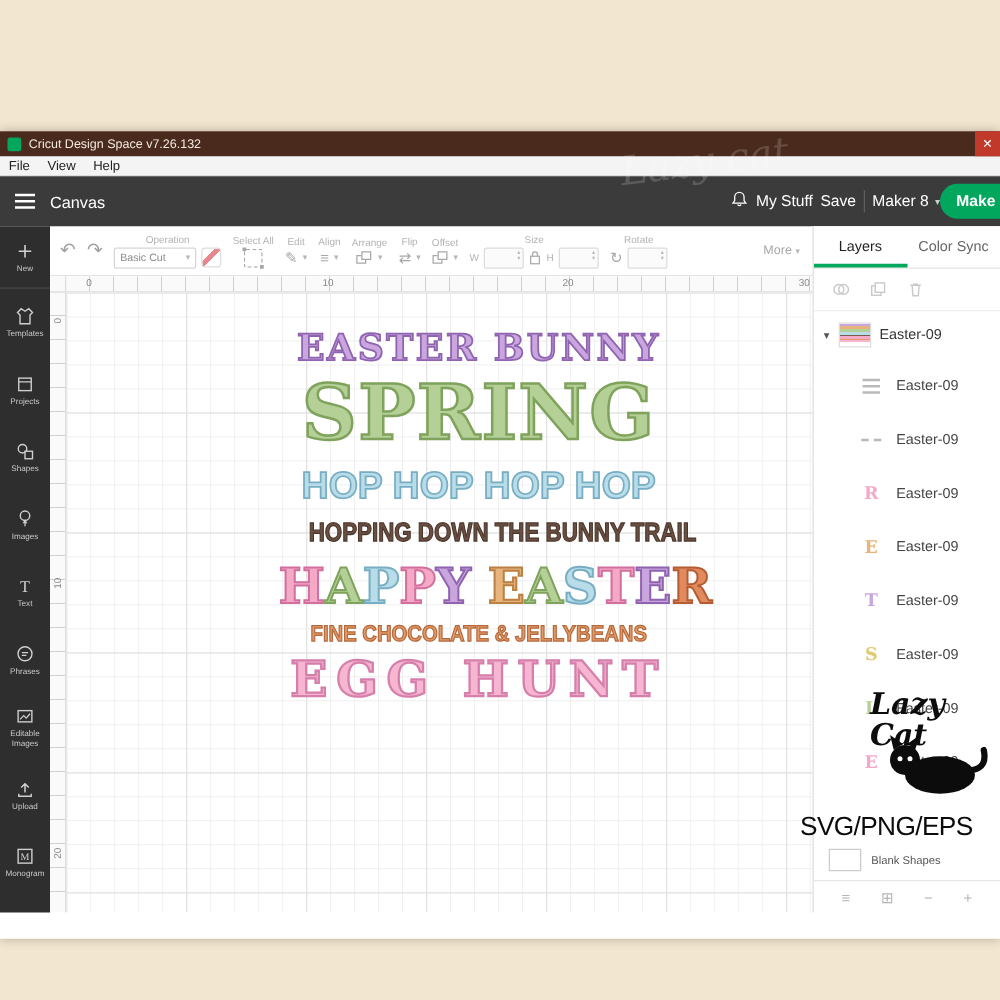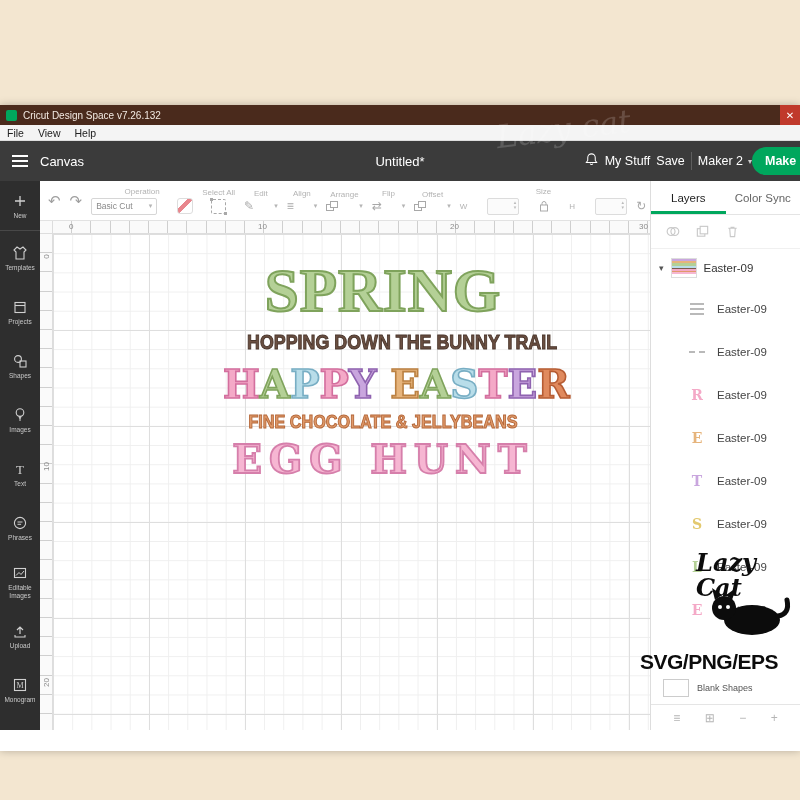--- a/index.html
+++ b/index.html
@@ -42,21 +42,21 @@
 .side-item svg{display:block}
 
 
 .main{width:610px;display:flex;flex-direction:column;flex:none}
 
 
 .edit-toolbar{height:40px;background:#fff;border-bottom:1px solid #e2e2e2;display:flex;align-items:center;padding:0 8px;gap:9px}
 .tb-icon{font-size:15px;color:#9f9f9f;cursor:pointer;line-height:1}
 .tgroup{display:flex;flex-direction:column;align-items:center;gap:2px}
 .tlabel{font-size:8px;color:#b3b3b3;white-space:nowrap}
-.trow{display:flex;align-items:center;gap:20px}
+.trow{display:flex;align-items:center;gap:4px}
 .gicon{font-size:12px;color:#a8a8a8;line-height:1}
 .caret2{font-size:7px;color:#b5b5b5}
 .select{width:66px;height:17px;border:1px solid #d6d6d6;border-radius:2px;display:flex;align-items:center;justify-content:space-between;padding:0 4px;font-size:8.5px;color:#8a8a8a;cursor:pointer}
 .swatch{width:16px;height:16px;border:1px solid #ddd;border-radius:3px;background:linear-gradient(135deg,#fff 35%,#e8868d 35%,#e8868d 55%,#fff 55%);cursor:pointer}
 .dash-sq{width:15px;height:15px;border:1.4px dashed #a8a8a8;border-radius:2px;position:relative;cursor:pointer}
 .dash-sq i{position:absolute;width:3px;height:3px;background:#a8a8a8;left:-2px;top:-2px}
 .dash-sq i+i{left:auto;right:-2px;top:auto;bottom:-2px}
 .sq2{width:13px;height:11px;position:relative}
 .sq2 i{position:absolute;width:8px;height:7px;border:1.2px solid #a8a8a8;left:0;top:3px;background:#fff}
 .sq2 i+i{left:4px;top:0}
@@ -112,21 +112,21 @@
 .blank-row{margin-top:auto;height:32px;display:flex;align-items:center;gap:8px;padding-left:12px}
 .blank-swatch{width:26px;height:18px;border:1px solid #ccc;background:#fff}
 .blank-label{font-size:9px;color:#555}
 .panel-bottom{height:26px;border-top:1px solid #e5e5e5;display:flex;align-items:center;justify-content:space-around;padding:0 10px}
 .pb-icon{font-size:12px;color:#b5b5b5;cursor:pointer}
 
 
 .wm{position:absolute;left:640px;top:550px;width:158px;height:138px;z-index:60;pointer-events:none}
 .wm-script{position:absolute;left:56px;top:0;font-family:"DejaVu Serif",serif;font-style:italic;font-weight:bold;font-size:24px;line-height:25px;color:#0c0c0c}
 .wm-cat{position:absolute;left:66px;top:32px}
-.wm-formats{position:absolute;left:0;bottom:14px;font-size:21px;font-weight:bold;letter-spacing:-.5px;color:#0c0c0c;white-space:nowrap}
+.wm-formats{position:absolute;left:0;bottom:14px;font-size:21px;font-weight:normal;letter-spacing:-.5px;color:#0c0c0c;white-space:nowrap}
 .faint{position:absolute;left:496px;top:110px;font-family:"DejaVu Serif",serif;font-style:italic;font-size:32px;color:rgba(255,255,255,.17);transform:rotate(-7deg);z-index:40;pointer-events:none}
 </style>
 </head>
 <body>
 
 <div class="app">
 
   <div class="titlebar">
     <span class="appicon"></span>
     <span class="ttext">Cricut Design Space  v7.26.132</span>
@@ -139,33 +139,32 @@
     <span>Help</span>
   </div>
 
   <div class="header">
     <span class="hamburger">
         <i></i>
         <i></i>
         <i></i>
       </span>
     <span class="canvas-label">Canvas</span>
-    <span class="doc-title">Untitled*</span>
     <span class="hright">
       <span>
         <svg width="15" height="15" viewBox="0 0 16 16">
             <path d="M8 2a4 4 0 0 0-4 4v3l-1.5 2.2h11L12 9V6a4 4 0 0 0-4-4z" fill="none" stroke="#fff" stroke-width="1.1"></path>
             <path d="M6.6 12.4a1.5 1.5 0 0 0 2.8 0" stroke="#fff" stroke-width="1.1" fill="none"></path>
           </svg>
       </span>
       <span>My Stuff</span>
       <span>Save</span>
       <span class="hdivider"></span>
       <span class="machine">
-        <span>Maker 2</span>
+        <span>Maker 8</span>
         <span class="caret">▾</span>
       </span>
     </span>
     <button class="make-btn">Make</button>
   </div>
 
   <div class="content">
 
     <div class="sidebar">
       <div class="side-item">
@@ -350,21 +349,23 @@
           <span class="rt rt2">20</span>
           <span class="rt rt3">30</span>
         </div>
         <div class="ruler-left">
           <span class="rl rl0">0</span>
           <span class="rl rl1">10</span>
           <span class="rl rl2">20</span>
         </div>
         <div class="grid">
           <div class="design">
-            <div class="dl l3" style="color: rgb(180, 208, 150); font-family: Liberation Serif, serif; -webkit-text-stroke: 2px rgb(127, 163, 92);">SPRING</div>
+            <div class="dl l1" style="color: rgb(201, 166, 222); -webkit-text-stroke: 1.4px rgb(143, 99, 176);">EASTER BUNNY</div>
+            <div class="dl l3" style="color: rgb(180, 208, 150); -webkit-text-stroke: 2px rgb(127, 163, 92);">SPRING</div>
+            <div class="dl l4" style="color: rgb(184, 221, 233); -webkit-text-stroke: 1.4px rgb(120, 174, 196);">HOP HOP HOP HOP</div>
             <div class="dl l5" style="color: rgb(107, 80, 66); -webkit-text-stroke: 1px rgb(74, 54, 44);">HOPPING DOWN THE BUNNY TRAIL</div>
             <div class="dl l6"><span style="color: rgb(244, 169, 199); -webkit-text-stroke: 1.6px rgb(211, 111, 158);">H</span><span style="color: rgb(180, 208, 150); -webkit-text-stroke: 1.6px rgb(127, 163, 92);">A</span><span style="color: rgb(184, 221, 233); -webkit-text-stroke: 1.6px rgb(120, 174, 196);">P</span><span style="color: rgb(244, 169, 199); -webkit-text-stroke: 1.6px rgb(211, 111, 158);">P</span><span style="color: rgb(201, 166, 222); -webkit-text-stroke: 1.6px rgb(143, 99, 176);">Y</span><span> </span><span style="color: rgb(230, 180, 124); -webkit-text-stroke: 1.6px rgb(187, 129, 66);">E</span><span style="color: rgb(180, 208, 150); -webkit-text-stroke: 1.6px rgb(127, 163, 92);">A</span><span style="color: rgb(184, 221, 233); -webkit-text-stroke: 1.6px rgb(120, 174, 196);">S</span><span style="color: rgb(244, 169, 199); -webkit-text-stroke: 1.6px rgb(211, 111, 158);">T</span><span style="color: rgb(201, 166, 222); -webkit-text-stroke: 1.6px rgb(143, 99, 176);">E</span><span style="color: rgb(224, 138, 94); -webkit-text-stroke: 1.6px rgb(182, 92, 51);">R</span></div>
             <div class="dl l7" style="color: rgb(224, 154, 106); -webkit-text-stroke: 1px rgb(181, 104, 58);">FINE CHOCOLATE &amp; JELLYBEANS</div>
             <div class="dl l8" style="color: rgb(246, 182, 210); -webkit-text-stroke: 1.8px rgb(214, 127, 171);">EGG HUNT</div>
           </div>
         </div>
       </div>
     </div>
 
     <div class="rightpanel">

